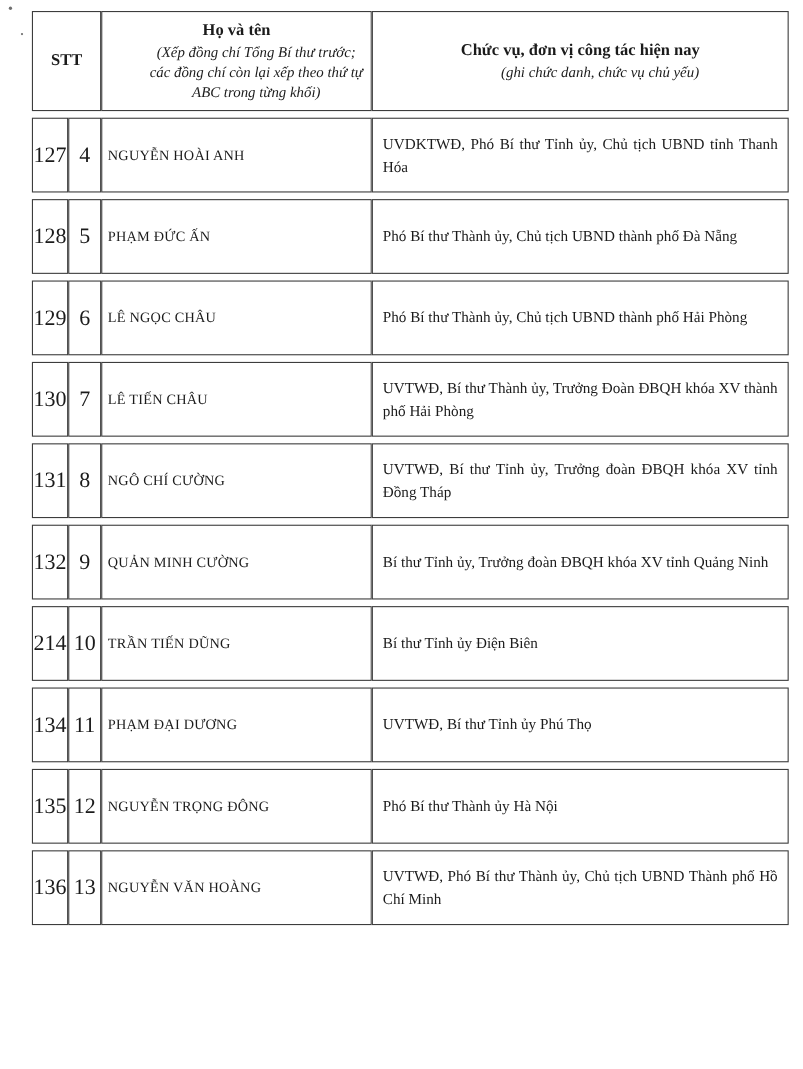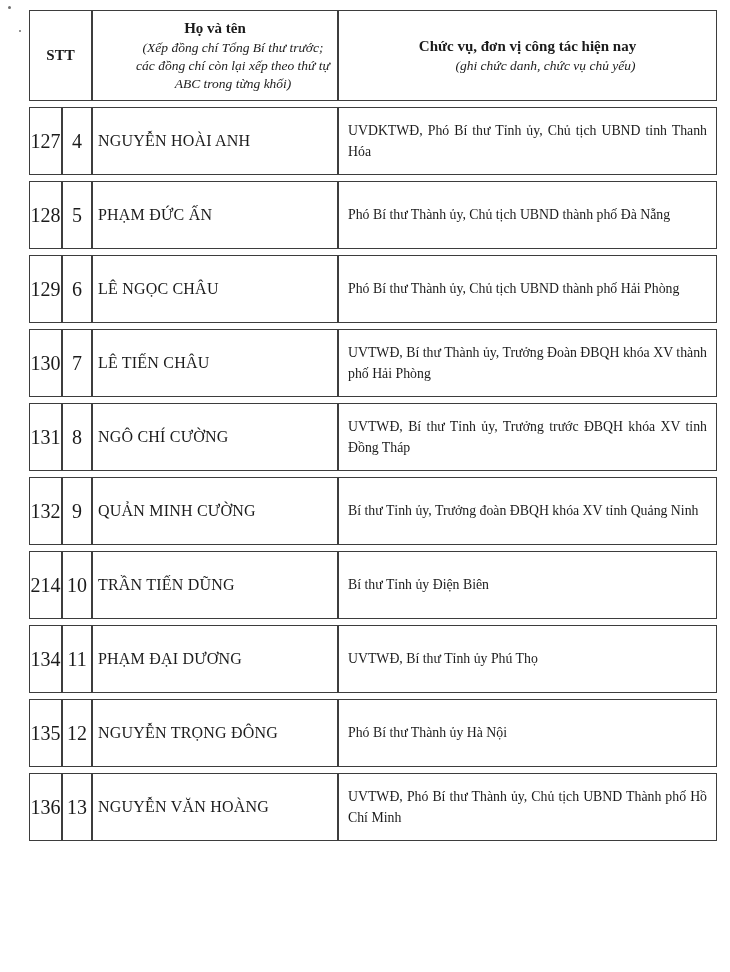--- a/index.html
+++ b/index.html
@@ -36,21 +36,21 @@
     vertical-align: middle;
     background: #ffffff;
   }
 
   thead th { height: 91px; text-align: center; font-weight: normal; }
   .h-title { font-weight: bold; font-size: 15px; line-height: 1.35; }
   .h-sub   { font-style: italic; font-size: 13.5px; line-height: 1.35; margin-top: 1px; padding: 0 6px; margin-left: 36px; }
 
   tbody td { height: 68px; font-size: 13.8px; }
   td.num  { text-align: center; font-size: 20px; }
-  td.name { padding-left: 5px; padding-right: 4px; font-size: 16px; letter-spacing: 0.2px; }
+  td.name { padding-left: 5px; padding-right: 4px; font-size: 13px; letter-spacing: 0.2px; }
   td.pos  { padding: 6px 9px; text-align: justify; line-height: 1.55; }
 </style>
 </head>
 <body>
 
 <div class="page">
   <span class="speck s1"></span>
   <span class="speck s2"></span>
 
   <table class="doc">
@@ -101,21 +101,21 @@
     <td class="num">130</td>
     <td class="num">7</td>
     <td class="name">LÊ TIẾN CHÂU</td>
     <td class="pos">UVTWĐ, Bí thư Thành ủy, Trưởng Đoàn ĐBQH khóa XV thành phố Hải Phòng</td>
   </tr>
 
   <tr>
     <td class="num">131</td>
     <td class="num">8</td>
     <td class="name">NGÔ CHÍ CƯỜNG</td>
-    <td class="pos">UVTWĐ, Bí thư Tỉnh ủy, Trưởng trước ĐBQH khóa XV tỉnh Đồng Tháp</td>
+    <td class="pos">UVTWĐ, Bí thư Tỉnh ủy, Trưởng đoàn ĐBQH khóa XV tỉnh Đồng Tháp</td>
   </tr>
 
   <tr>
     <td class="num">132</td>
     <td class="num">9</td>
     <td class="name">QUẢN MINH CƯỜNG</td>
     <td class="pos">Bí thư Tỉnh ủy, Trưởng đoàn ĐBQH khóa XV tỉnh Quảng Ninh</td>
   </tr>
 
   <tr>

